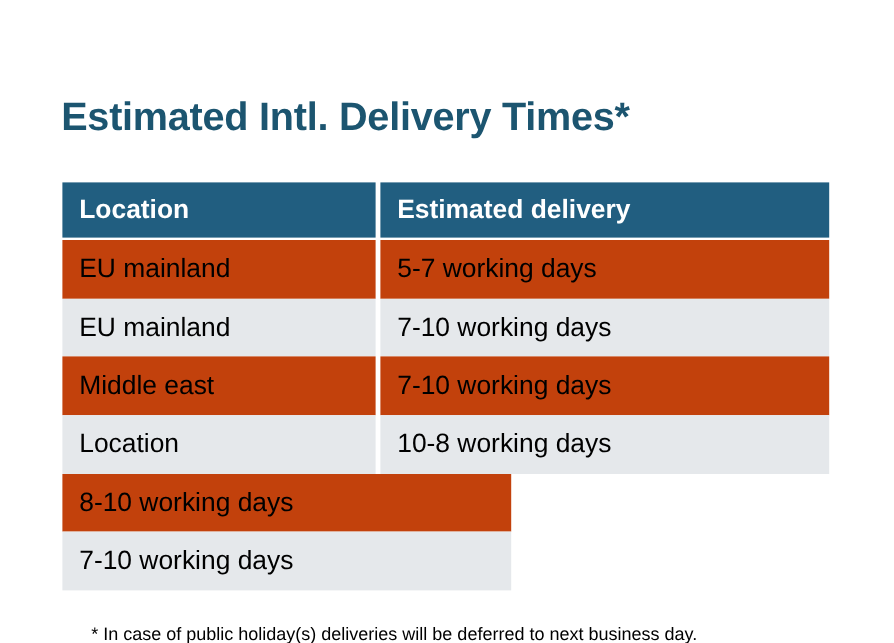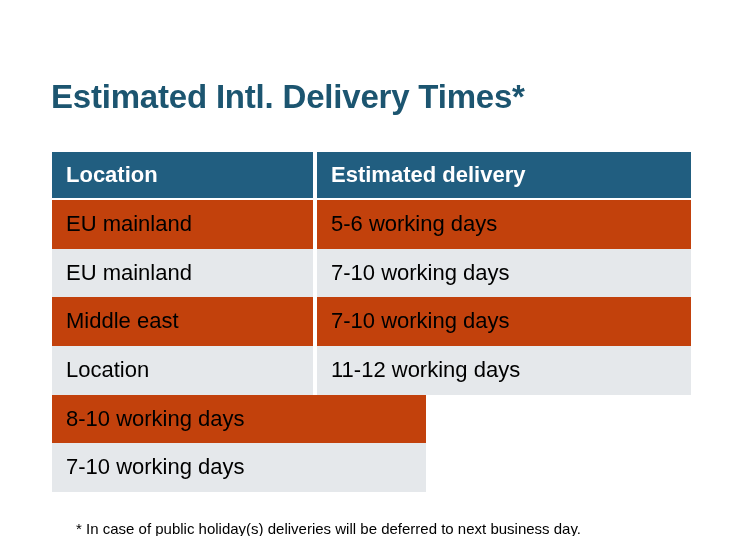--- a/index.html
+++ b/index.html
@@ -120,36 +120,36 @@
 
     <div class="table-header">
       <div class="cell col-location">Location</div>
       <div class="cell col-delivery">Estimated delivery</div>
     </div>
 
     <div class="table-body">
 
       <div class="table-row row-dark">
         <div class="cell col-location">EU mainland</div>
-        <div class="cell col-delivery">5-6 working days</div>
+        <div class="cell col-delivery">5-7 working days</div>
       </div>
 
       <div class="table-row row-light">
         <div class="cell col-location">EU mainland</div>
         <div class="cell col-delivery">7-10 working days</div>
       </div>
 
       <div class="table-row row-dark">
         <div class="cell col-location">Middle east</div>
         <div class="cell col-delivery">7-10 working days</div>
       </div>
 
       <div class="table-row row-light">
         <div class="cell col-location">Location</div>
-        <div class="cell col-delivery">11-12 working days</div>
+        <div class="cell col-delivery">10-8 working days</div>
       </div>
 
       <div class="table-row row-dark">
         <div class="cell col-delivery">8-10 working days</div>
       </div>
 
       <div class="table-row row-light">
         <div class="cell col-delivery">7-10 working days</div>
       </div>
 

